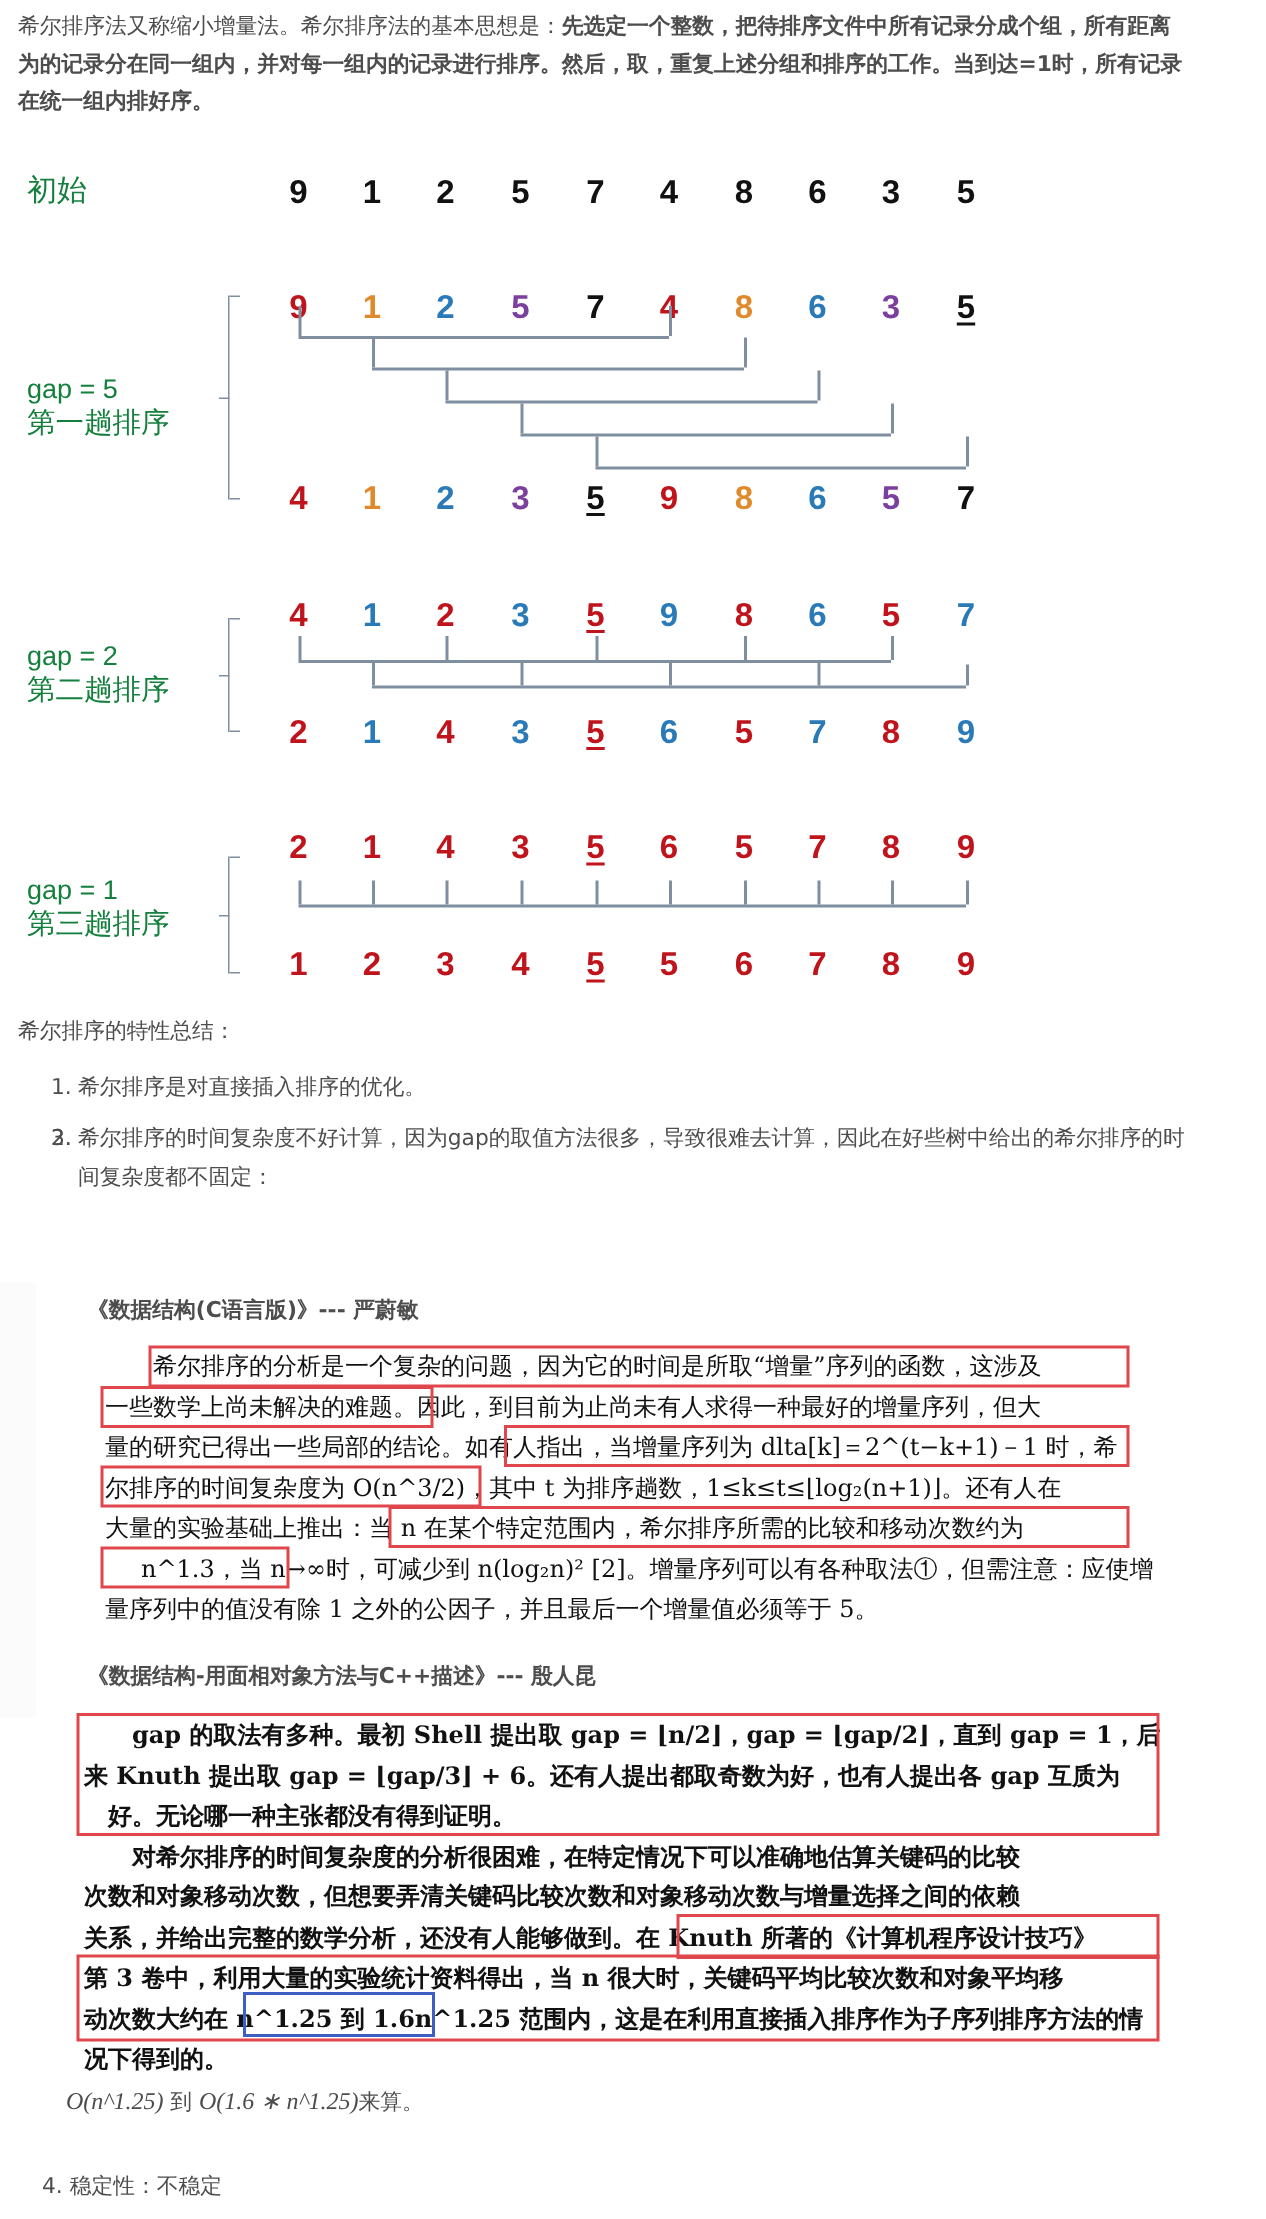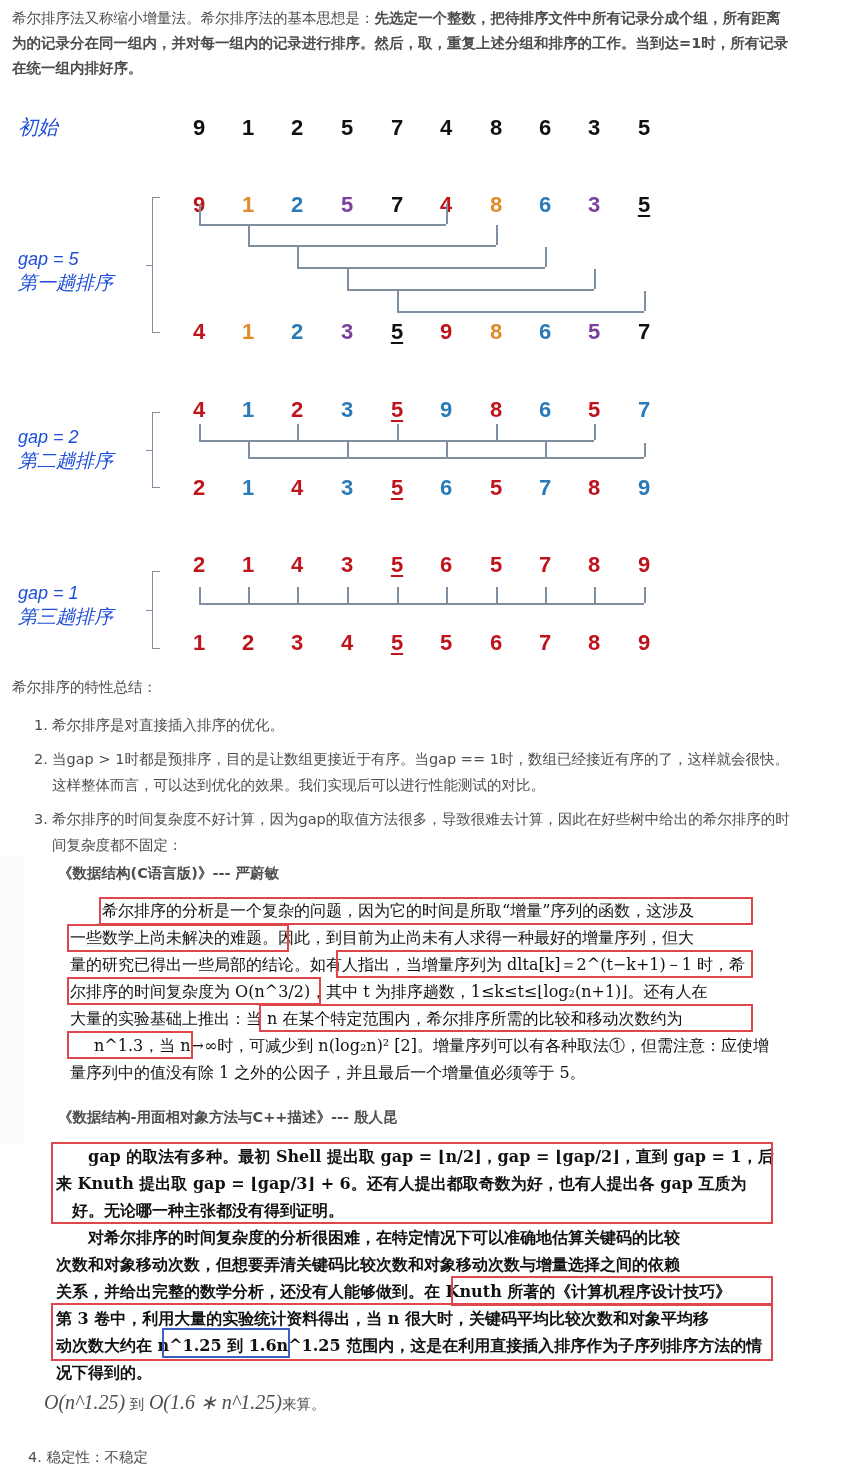--- a/index.html
+++ b/index.html
@@ -1,38 +1,38 @@
 <!DOCTYPE html>
 <html><head>
 <meta charset="utf-8">
 <style>
   html,body{margin:0;padding:0;background:#fff;}
   body{width:844px;height:1479px;position:relative;overflow:hidden;font-family:"DejaVu Sans","Liberation Sans",sans-serif;color:#4d4d4d;}
   .intro{position:absolute;left:12px;top:6px;width:780px;font-size:14.5px;line-height:25px;color:#4d4d4d;}
   .intro b{color:#4d4d4d;font-weight:bold;}
   .diagram{position:absolute;left:0;top:95px;width:700px;height:570px;}
-  .row-label{position:absolute;font-size:18px;color:#1d4ed8;line-height:24px;font-family:"Liberation Sans",sans-serif;font-style:italic;}
+  .row-label{position:absolute;font-size:18px;color:#15803d;line-height:24px;font-family:"Liberation Sans",sans-serif;}
   .num{position:absolute;width:30px;text-align:center;font-size:22px;font-weight:bold;font-family:"Liberation Sans",sans-serif;}
   .num.u{text-decoration:underline;text-underline-offset:3px;text-decoration-thickness:2px;}
   .line{position:absolute;background:#7f8fa0;}
   .bracket{position:absolute;border-left:1.5px solid #7f8fa0;}
   .bracket:before,.bracket:after{content:"";position:absolute;left:0;width:7px;border-top:1.5px solid #7f8fa0;}
   .bracket:before{top:0}.bracket:after{bottom:0}
   .bracket .mid{position:absolute;left:-7px;width:7px;top:50%;border-top:1.5px solid #7f8fa0;}
   .summary{position:absolute;left:12px;top:678px;font-size:14.5px;color:#4d4d4d;}
   ol.props{position:absolute;left:34px;top:712px;margin:0;padding:0;list-style:none;width:760px;font-size:14.5px;line-height:26px;color:#4d4d4d;}
   ol.props li{position:relative;padding-left:18px;margin-bottom:8px;}
   ol.props li .n{position:absolute;left:0;top:0;}
   .book{position:absolute;font-size:14.5px;font-weight:bold;color:#4d4d4d;}
   .scan{position:absolute;font-family:"DejaVu Serif","Liberation Serif",serif;color:#111;font-size:16px;line-height:27px;}
   .scan2{position:absolute;font-family:"DejaVu Serif","Liberation Serif",serif;color:#111;font-size:16px;font-weight:bold;line-height:27px;}
   .rbox{position:absolute;border:2px solid #e0474c;box-sizing:border-box;}
   .bbox{position:absolute;border:2px solid #3d5fc4;box-sizing:border-box;}
   .tail{position:absolute;left:44px;top:1390px;font-size:14.5px;line-height:24px;color:#4d4d4d;}
-  .tail .math{font-family:"Liberation Serif",serif;font-style:italic;font-size:20px;}
+  .tail .math{font-family:"Liberation Serif",serif;font-style:italic;font-size:16px;}
   .item4{position:absolute;left:28px;top:1448px;font-size:14.5px;color:#4d4d4d;}
   .leftstrip{position:absolute;left:0;top:855px;width:24px;height:290px;background:#fbfbfb;}
 </style>
 </head>
 <body>
 
 <div class="intro">
   <span>希尔排序法又称缩小增量法。希尔排序法的基本思想是：</span><b>先选定一个整数，把待排序文件中所有记录分成个组，所有距离为的记录分在同一组内，并对每一组内的记录进行排序。然后，取，重复上述分组和排序的工作。当到达=1时，所有记录在统一组内排好序。</b>
 </div>
 
@@ -161,21 +161,21 @@
     <div class="line" style="left: 496px; top: 492px; width: 1.5px; height: 16px;"></div>
     <div class="line" style="left: 545px; top: 492px; width: 1.5px; height: 16px;"></div>
     <div class="line" style="left: 594px; top: 492px; width: 1.5px; height: 16px;"></div>
     <div class="line" style="left: 644px; top: 492px; width: 1.5px; height: 16px;"></div>
   </div>
 
 <div class="summary">希尔排序的特性总结：</div>
 
 <ol class="props">
   <li><span class="n">1.</span><span>希尔排序是对直接插入排序的优化。</span></li>
-  <li><span class="n">2.</span><span>当gap &gt; 1时都是预排序，目的是让数组更接近于有序。当gap == 1时，数组已经接近有序的了，这样就会很快。这样整体而言，可以达到优化的效果。我们实现后可以进行性能测试的对比。</span></li>
+  <li><span class="n">2.</span></li>
   <li><span class="n">3.</span><span>希尔排序的时间复杂度不好计算，因为gap的取值方法很多，导致很难去计算，因此在好些树中给出的希尔排序的时间复杂度都不固定：</span></li>
 </ol>
 
 <div class="leftstrip"></div>
 
 <div class="book" style="left:58px;top:864px;">《数据结构(C语言版)》--- 严蔚敏</div>
 <div id="book1">
     <div class="scan" style="left: 70px; top: 897px; width: 700px; white-space: nowrap;">　　希尔排序的分析是一个复杂的问题，因为它的时间是所取“增量”序列的函数，这涉及</div>
     <div class="scan" style="left: 70px; top: 924px; width: 700px; white-space: nowrap;">一些数学上尚未解决的难题。因此，到目前为止尚未有人求得一种最好的增量序列，但大</div>
     <div class="scan" style="left: 70px; top: 951px; width: 700px; white-space: nowrap;">量的研究已得出一些局部的结论。如有人指出，当增量序列为 dlta[k]＝2^(t−k+1)－1 时，希</div>

